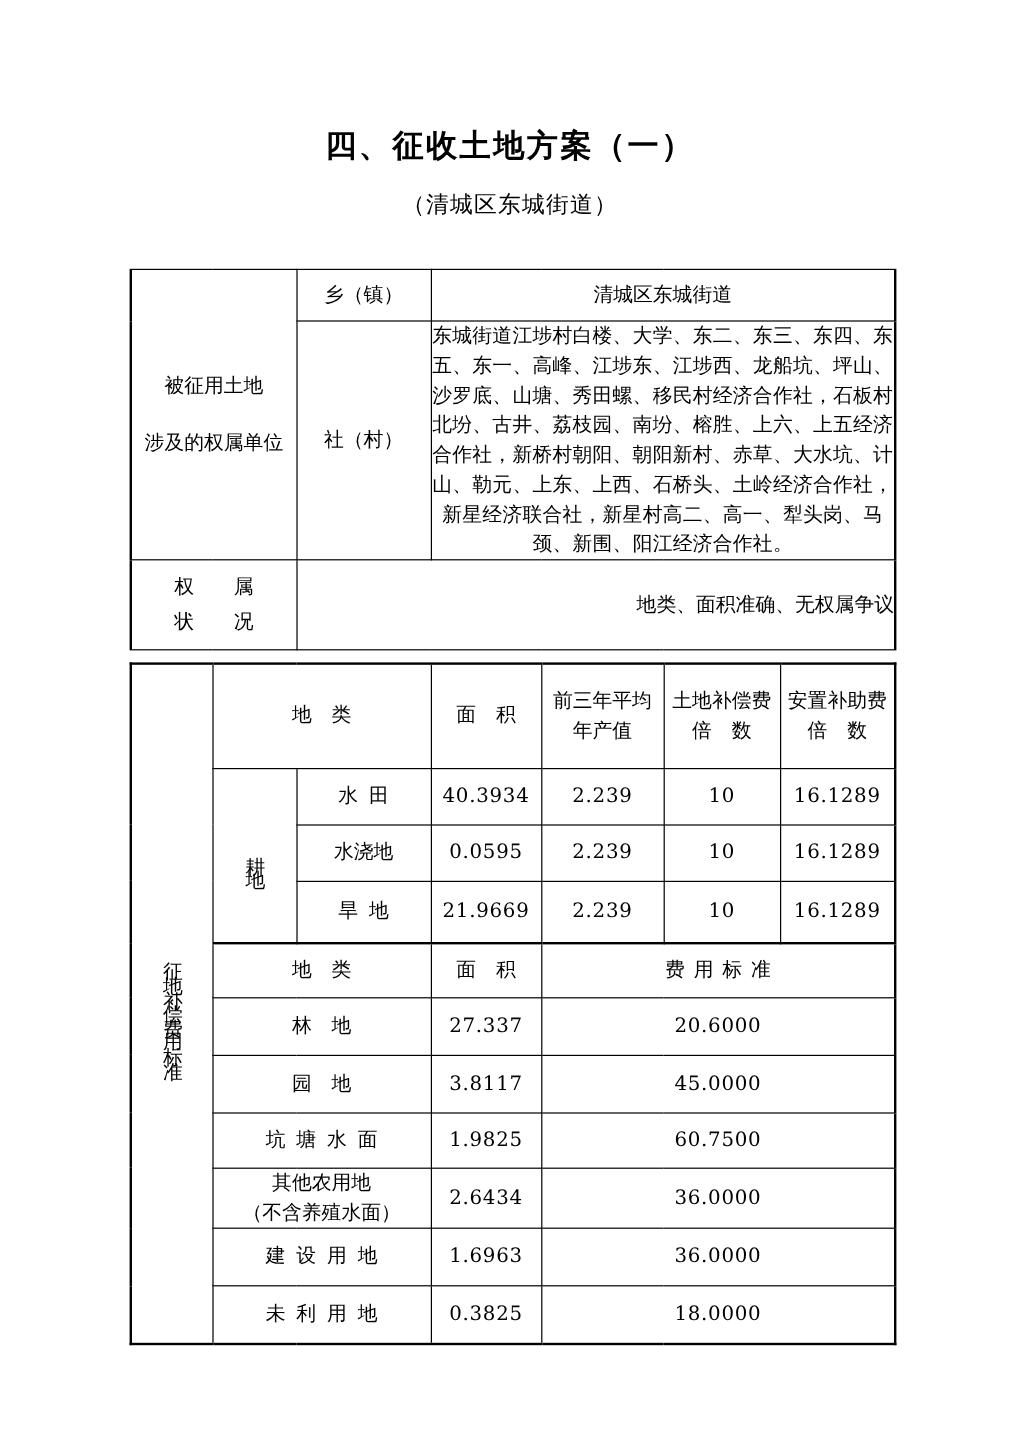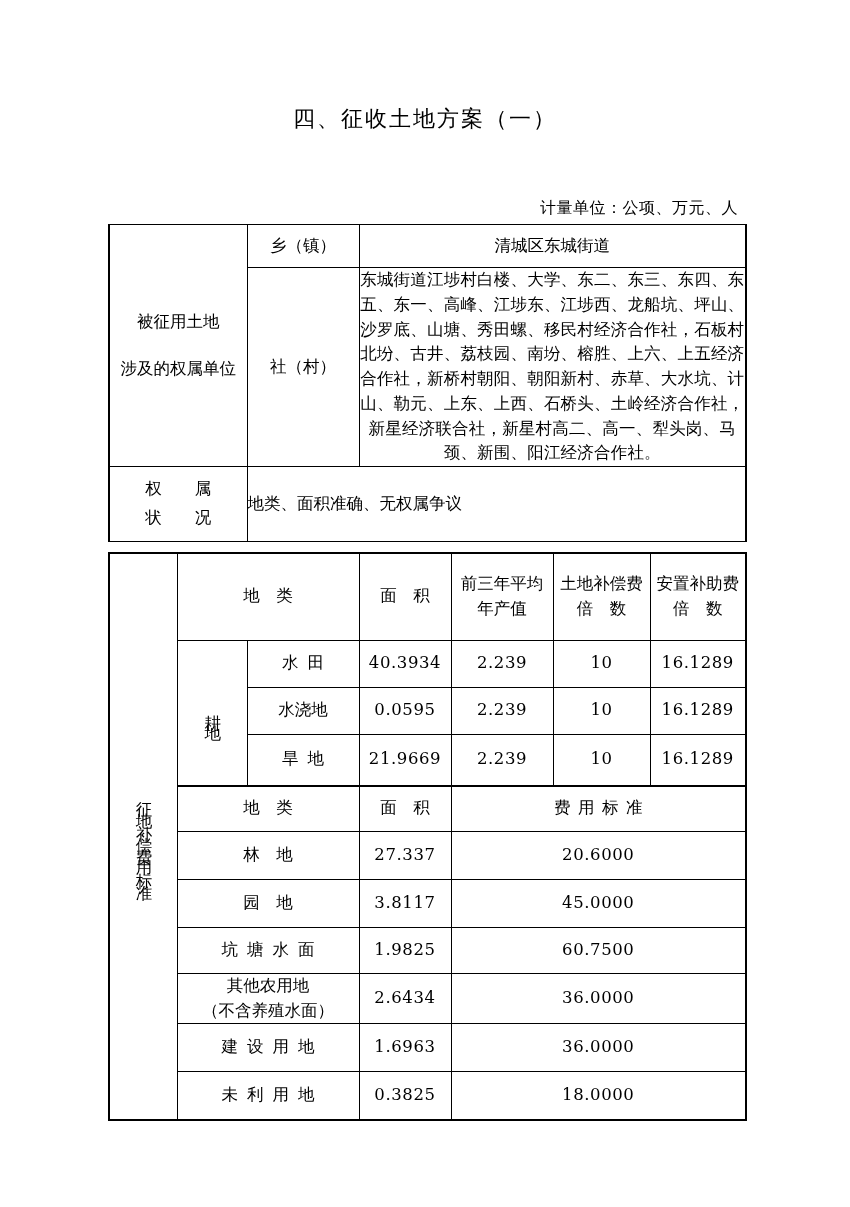--- a/index.html
+++ b/index.html
@@ -24,22 +24,22 @@
     box-sizing: border-box;
   }
 
   
   .doc-title {
     position: absolute;
     left: 0;
     top: 104px;
     width: 850px;
     text-align: center;
-    font-size: 22px;
-    font-weight: normal;
+    font-size: 26px;
+    font-weight: bold;
     letter-spacing: 2px;
     font-family: "DejaVu Serif", "Liberation Serif", serif;
   }
   .doc-subtitle {
     position: absolute;
     left: 0;
     top: 158px;
     width: 850px;
     text-align: center;
     font-size: 19px;
@@ -135,21 +135,21 @@
   .thick-bottom { border-bottom: 2px solid #000 !important; }
   .thick-left { border-left: 2px solid #000 !important; }
   .thick-right { border-right: 2px solid #000 !important; }
 </style>
 </head>
 <body>
 
 <div class="page">
 
   <div class="doc-title">四、征收土地方案（一）</div>
-  <div class="unit-note">计量单位：公项、万元、人</div>
+  <div class="doc-subtitle">（清城区东城街道）</div>
 
   <div class="tbl-wrap">
     <table class="main">
       <colgroup>
         <col style="width:68px">
         <col style="width:70px">
         <col style="width:112px">
         <col style="width:92px">
         <col style="width:102px">
         <col style="width:97px">
@@ -174,21 +174,21 @@
         <td colspan="4" class="village-cell thick-right">东城街道江埗村白楼、大学、东二、东三、东四、东五、东一、高峰、江埗东、江埗西、龙船坑、坪山、沙罗底、山塘、秀田螺、移民村经济合作社，石板村北坋、古井、荔枝园、南坋、榕胜、上六、上五经济合作社，新桥村朝阳、朝阳新村、赤草、大水坑、计山、勒元、上东、上西、石桥头、土岭经济合作社，新星经济联合社，新星村高二、高一、犁头岗、马颈、新围、阳江经济合作社。</td>
       </tr>
 
       <tr>
         <td colspan="2" class="vert-cell thick-left" style="height:66px">
           <div class="two-line">
             <div>权　　属</div>
             <div>状　　况</div>
           </div>
         </td>
-        <td colspan="5" class="cell-pad thick-right" style="text-align:left">地类、面积准确、无权属争议</td>
+        <td colspan="5" class="cell-pad thick-right" style="text-align:right">地类、面积准确、无权属争议</td>
       </tr>
 
       <tr>
         <td colspan="7" style="border:none;height:10px;padding:0"></td>
       </tr>
 
       <tr>
         <td rowspan="13" class="vert-cell thick-left thick-top thick-bottom">
           <span class="vert-tall">征地补偿费用标准</span>
         </td>

